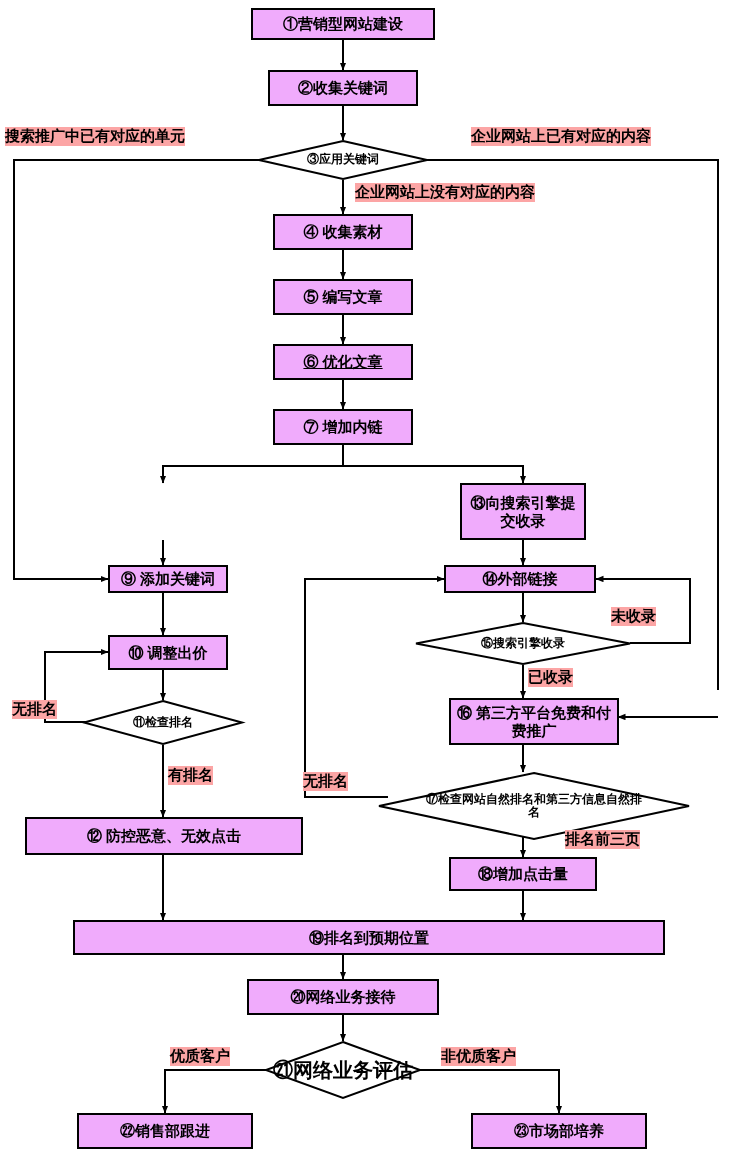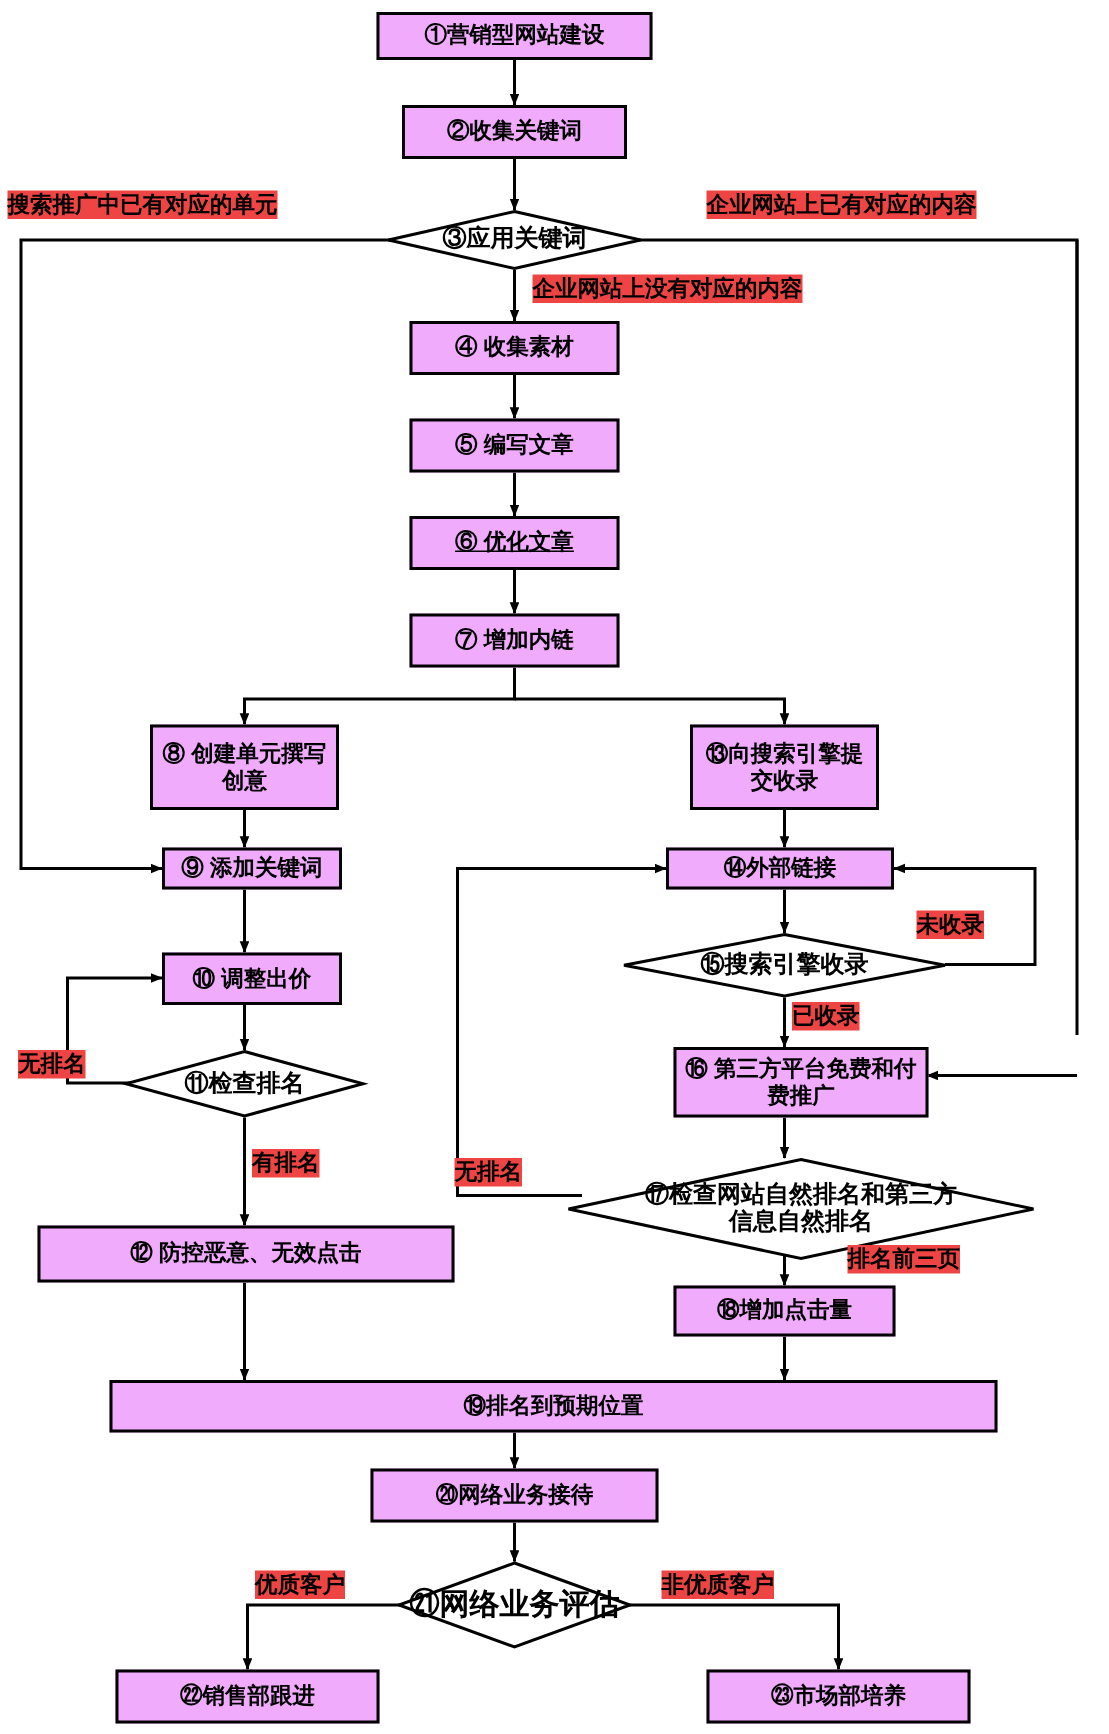--- a/index.html
+++ b/index.html
@@ -33,21 +33,21 @@
     z-index: 3;
     padding: 1px 2px;
   }
   .label {
     position: absolute;
     color: #000000;
     font-size: 15px;
     font-weight: bold;
     white-space: nowrap;
     z-index: 4;
-    background: #ef4444;
+    background: #fca5a5;
   }
   .diamond-wrap {
     position: absolute;
     z-index: 3;
   }
   .diamond-wrap svg {
     position: absolute;
     left: 0;
     top: 0;
     overflow: visible;
@@ -55,21 +55,21 @@
   .diamond-text {
     position: absolute;
     left: 0;
     top: 0;
     width: 100%;
     height: 100%;
     display: flex;
     align-items: center;
     justify-content: center;
     text-align: center;
-    font-size: 16px;
+    font-size: 12px;
     font-weight: bold;
     color: #000000;
     line-height: 1.12;
     pointer-events: none;
   }
   #wires {
     position: absolute;
     left: 0;
     top: 0;
     width: 739px;
@@ -174,23 +174,20 @@
   </div>
 
   <div class="node" style="left:273px; top:344px; width:140px; height:36px;text-decoration:underline;">
     <span>⑥ 优化文章</span>
   </div>
 
   <div class="node" style="left:273px; top:409px; width:140px; height:36px;">
     <span>⑦ 增加内链</span>
   </div>
 
-  <div class="node" style="left:100px; top:483px; width:126px; height:57px;">
-    <span>⑧ 创建单元撰写创意</span>
-  </div>
 
   <div class="node" style="left:108px; top:565px; width:120px; height:28px;text-align:right;">
     <span>⑨ 添加关键词</span>
   </div>
 
   <div class="node" style="left:108px; top:635px; width:120px; height:35px;">
     <span>⑩ 调整出价</span>
   </div>
 
   <div class="diamond-wrap" style="left:83px; top:700px; width:160px; height:45px;">

